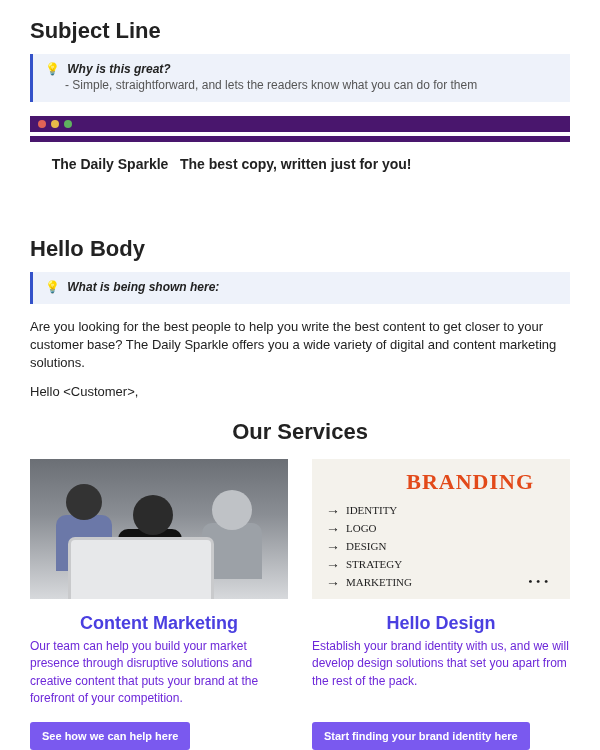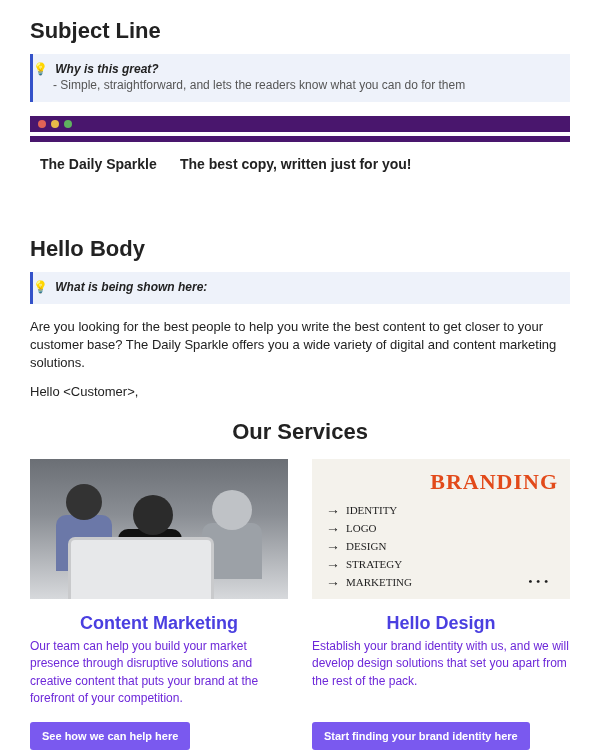--- a/index.html
+++ b/index.html
@@ -11,21 +11,21 @@
   }
   .page{padding:0 30px 20px 30px;}
   h1.section{
     font-size:22px;
     font-weight:700;
     margin:18px 0 10px 0;
   }
   .callout{
     background:#eef2fa;
     border-left:3px solid #3452c9;
-    padding:8px 12px 10px 0;
+    padding:8px 12px 10px 12px;
     font-size:12px;
     margin-bottom:14px;
   }
   .callout-title{
     font-weight:700;
     font-style:italic;
     color:#222;
   }
   .bulb{margin-right:4px;color:#d7b65b;}
   .callout-sub{
@@ -48,21 +48,21 @@
   .d1{background:#e06356;}
   .d2{background:#e7b948;}
   .d3{background:#5fb25f;}
   .purplebar{height:6px;background:#49166d;margin-top:4px;}
   .browser-row{
     display:flex;
     padding:14px 10px 46px 10px;
     font-size:14px;
     font-weight:600;
   }
-  .brand{width:140px;flex:none;}
+  .brand{width:140px;flex:none;text-align:center;}
   .tagline{flex:1;}
   
   .body-text{font-size:13px;color:#222;line-height:1.4;margin:10px 0;}
   h2.services{
     text-align:center;
     font-size:22px;
     font-weight:700;
     margin:18px 0 14px 0;
   }
   .cards{display:flex;gap:24px;}
@@ -88,21 +88,21 @@
   .s-left{width:56px;height:56px;background:#6b78a8;left:10%;top:40%}
   .s-mid{width:64px;height:54px;background:#111;left:34%;top:50%}
   .s-right{width:60px;height:56px;background:#9ca1a7;right:10%;top:46%}
   
   .board{
     background:#f4f2ec;height:100%;position:relative;
     font-family:"Comic Sans MS","Segoe Script",cursive;
     color:#1e1e1e;font-size:11px;
   }
   .brandword{
-    position:absolute;top:10px;right:12px;
+    position:absolute;top:10px;right:36px;
     font-size:22px;font-weight:700;color:#e24a1a;
     letter-spacing:1px;
   }
   .arrowline{position:absolute;left:14px;display:flex;align-items:center;gap:6px;}
   .arr{font-size:14px;line-height:1;}
   .al1{top:44px}.al2{top:62px}.al3{top:80px}.al4{top:98px}.al5{top:116px}
   .dotsicon{position:absolute;right:18px;bottom:12px;letter-spacing:4px;font-weight:700;}
   
   .card-title{
     text-align:center;

